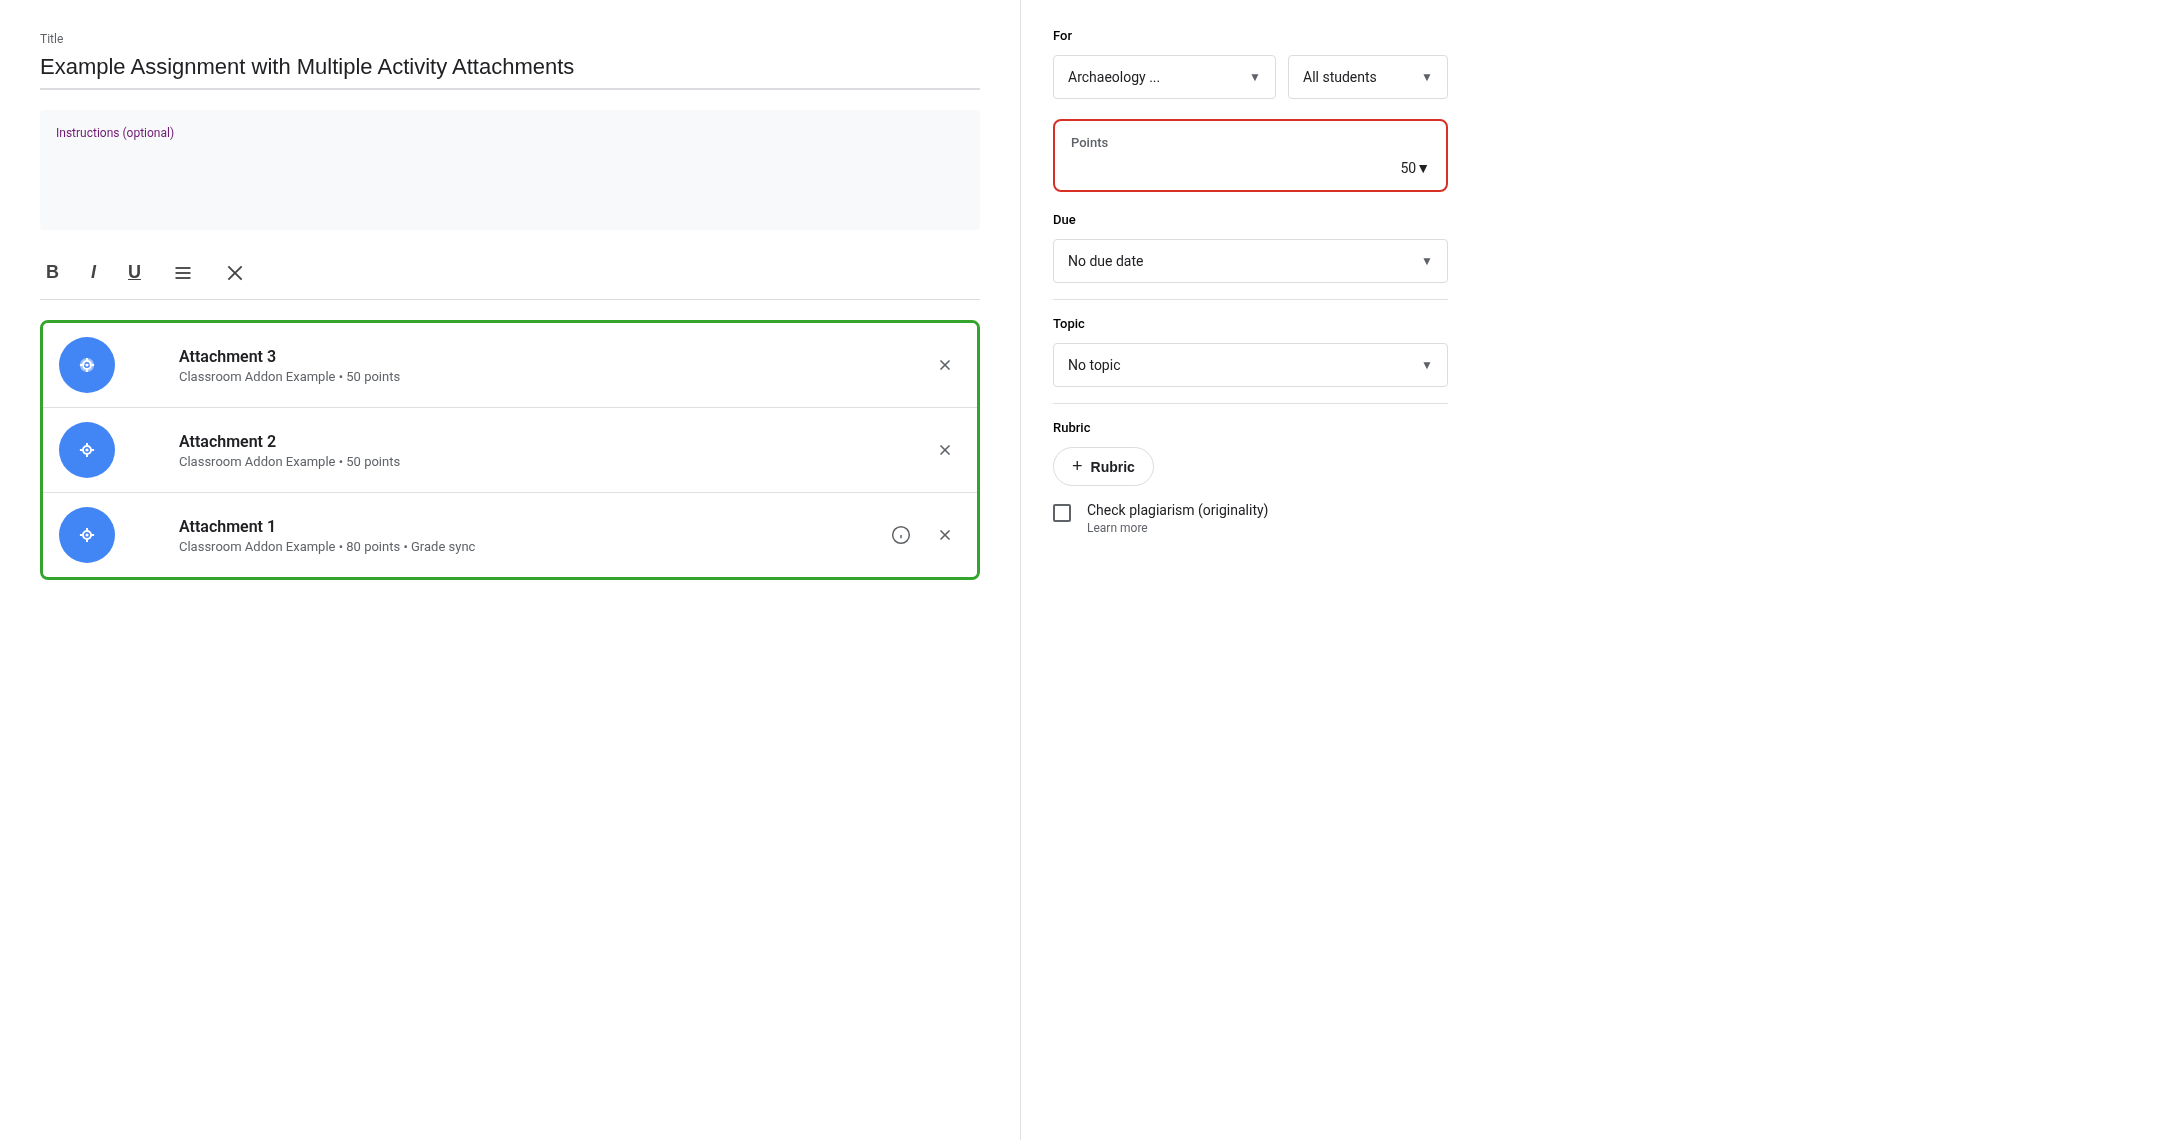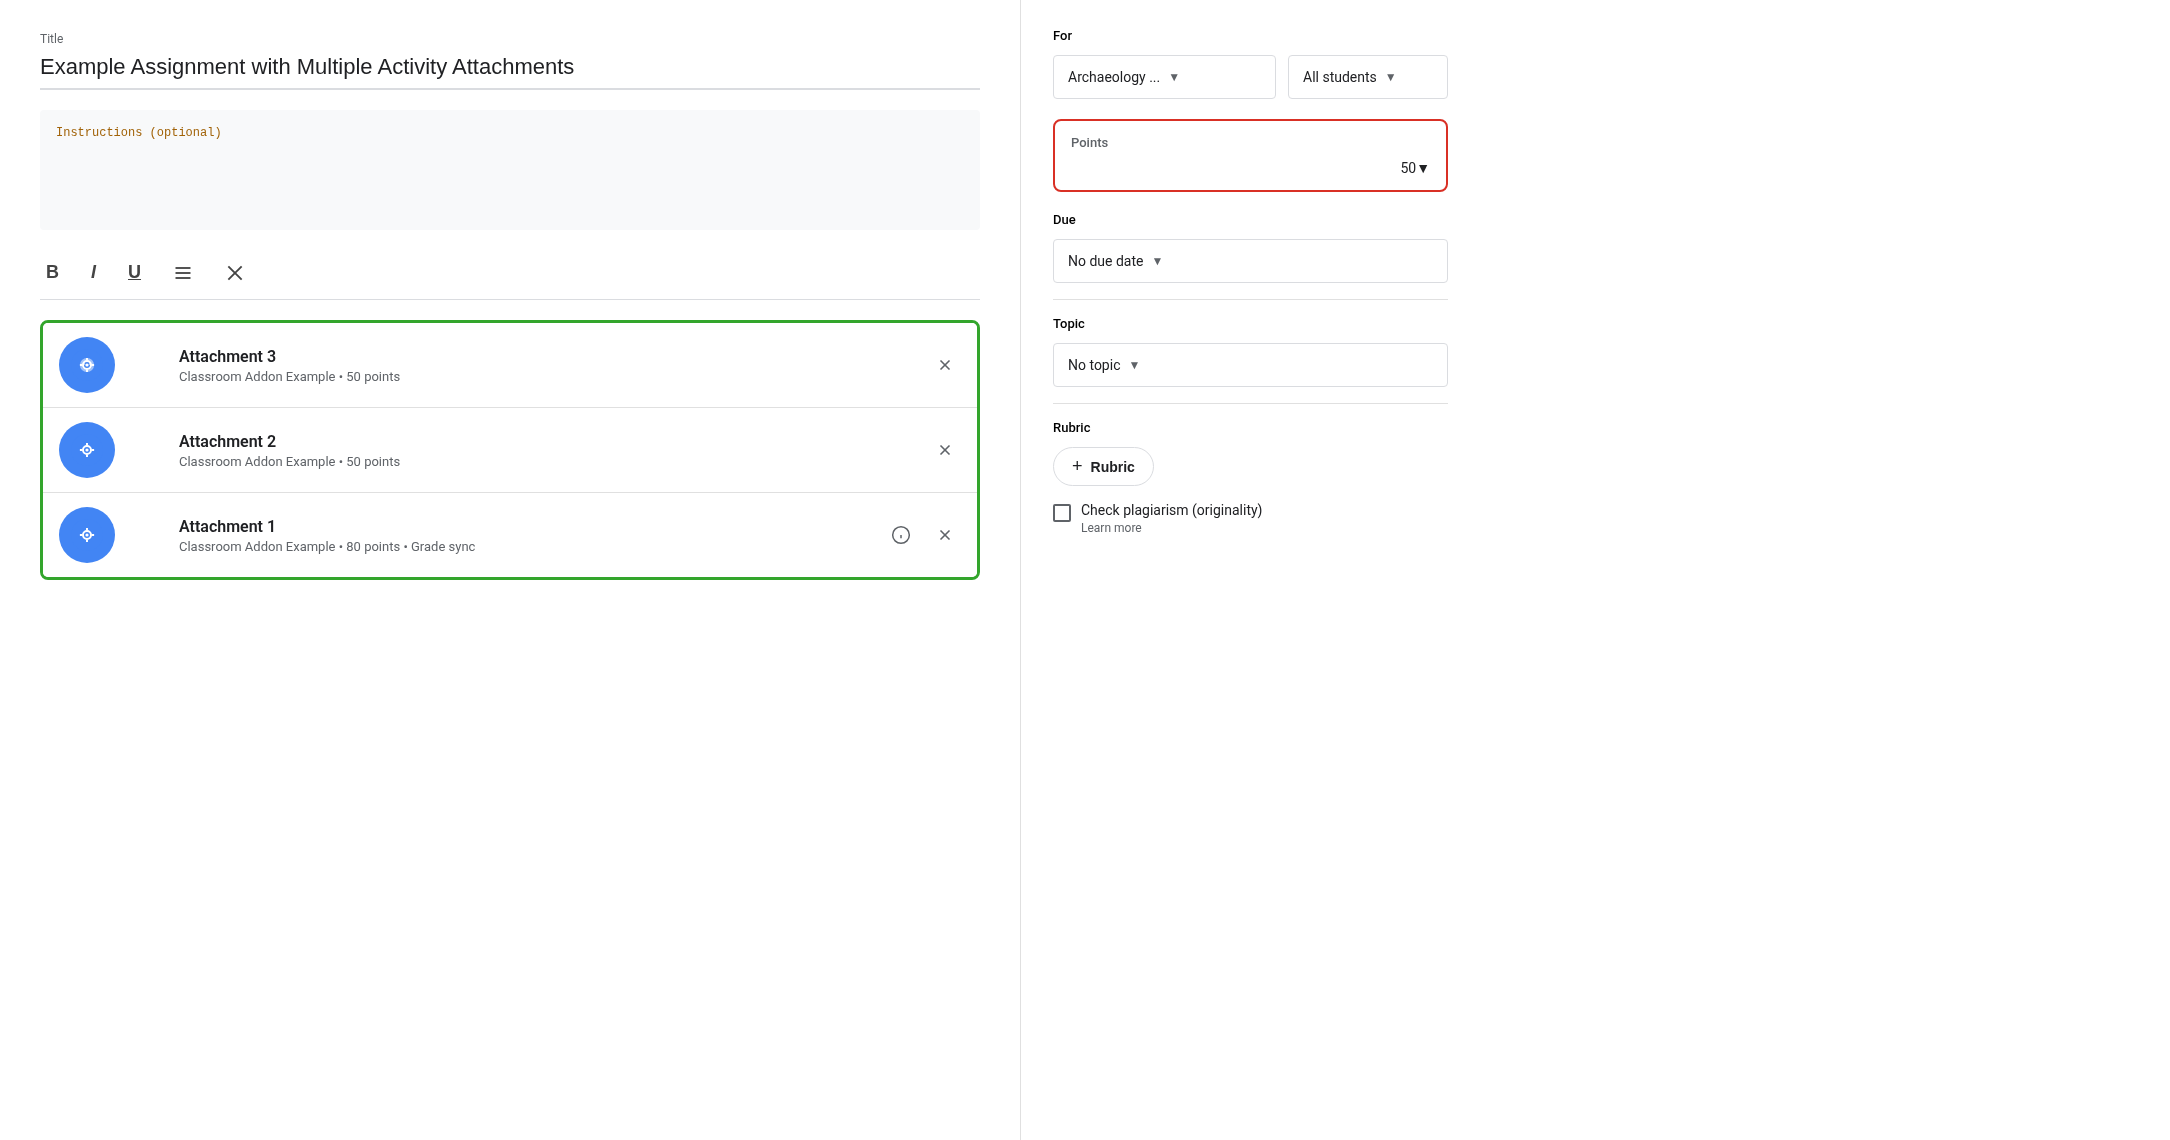--- a/index.html
+++ b/index.html
@@ -49,23 +49,22 @@
     .instructions-section {
       margin-top: 20px;
       margin-bottom: 16px;
       background: #f8f9fa;
       border-radius: 4px;
       padding: 16px;
       min-height: 120px;
     }
     .instructions-label {
       font-size: 12px;
-      color: #a16207;
+      color: #701a75;
       margin-bottom: 8px;
-      font-family: Liberation Mono, monospace;
     }
     .instructions-text {
       font-size: 16px;
       color: #202124;
     }
 
     
     .toolbar {
       display: flex;
       align-items: center;
@@ -172,20 +171,21 @@
 
     .select-row {
       display: flex;
       gap: 12px;
       margin-bottom: 20px;
     }
 
     .select-field {
       display: flex;
       align-items: center;
+      justify-content: space-between;
       border: 1px solid #dadce0;
       border-radius: 4px;
       padding: 10px 14px;
       cursor: pointer;
       background: #fff;
       font-size: 14px;
       color: #202124;
       min-height: 44px;
     }
 
@@ -248,21 +248,21 @@
       background: #fff;
       cursor: pointer;
       font-size: 14px;
       font-weight: 600;
       color: #202124;
     }
 
     .plagiarism-row {
       display: flex;
       align-items: flex-start;
-      gap: 10px;
+      gap: 16px;
       margin-top: 16px;
     }
     .plagiarism-checkbox {
       width: 18px;
       height: 18px;
       border: 2px solid #5f6368;
       border-radius: 2px;
       flex-shrink: 0;
       margin-top: 2px;
       background: #fff;

